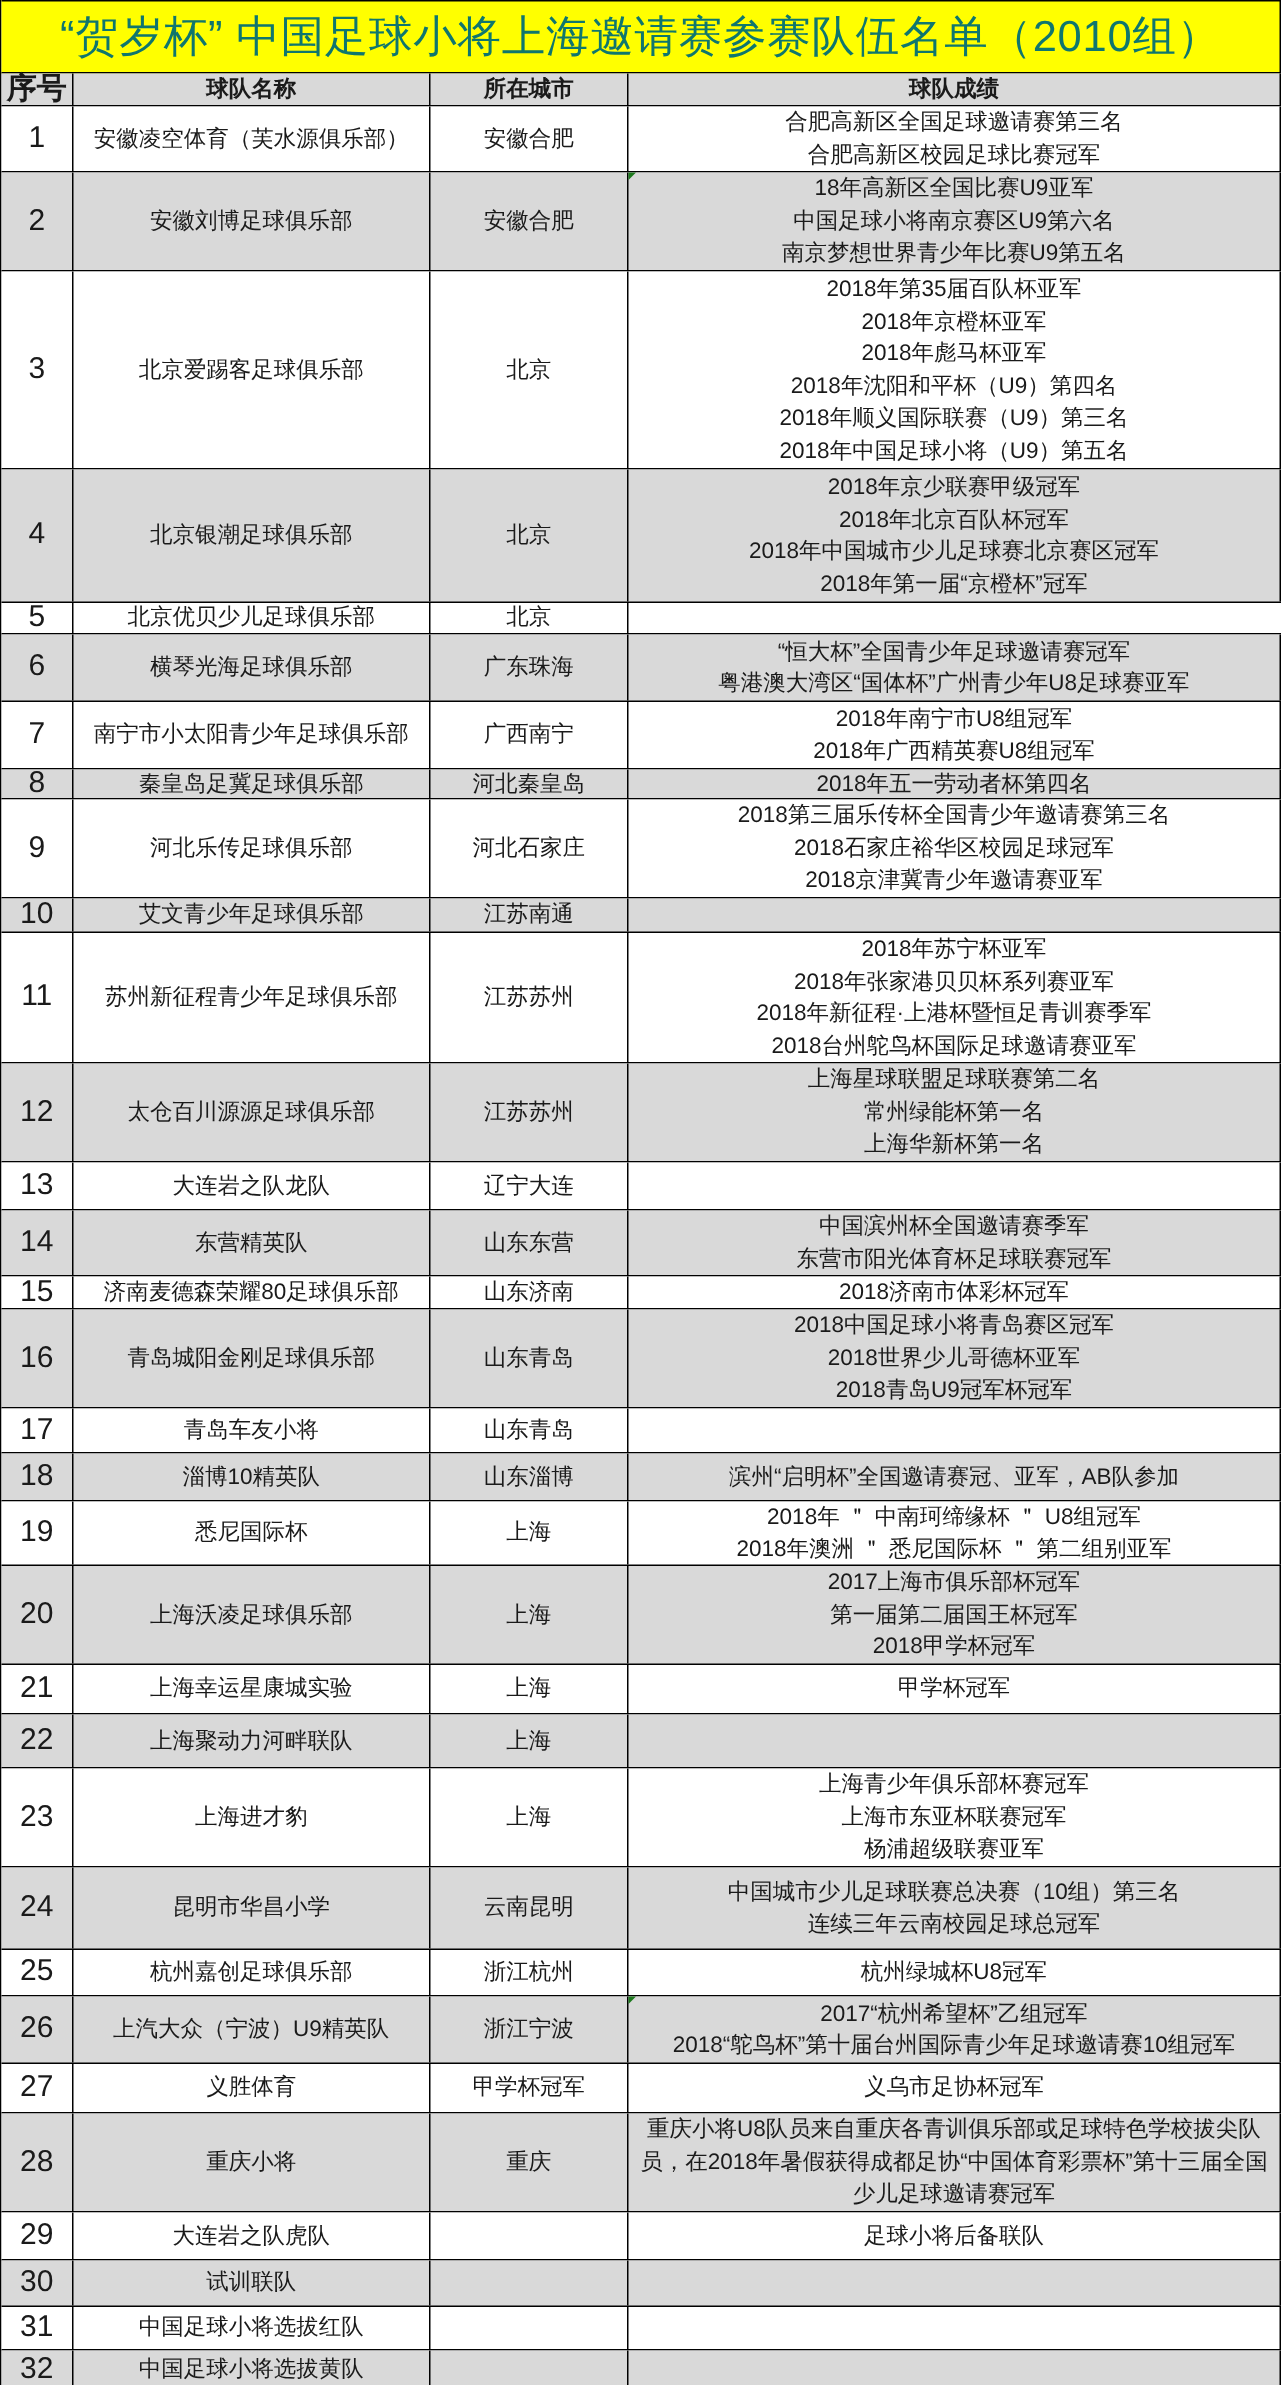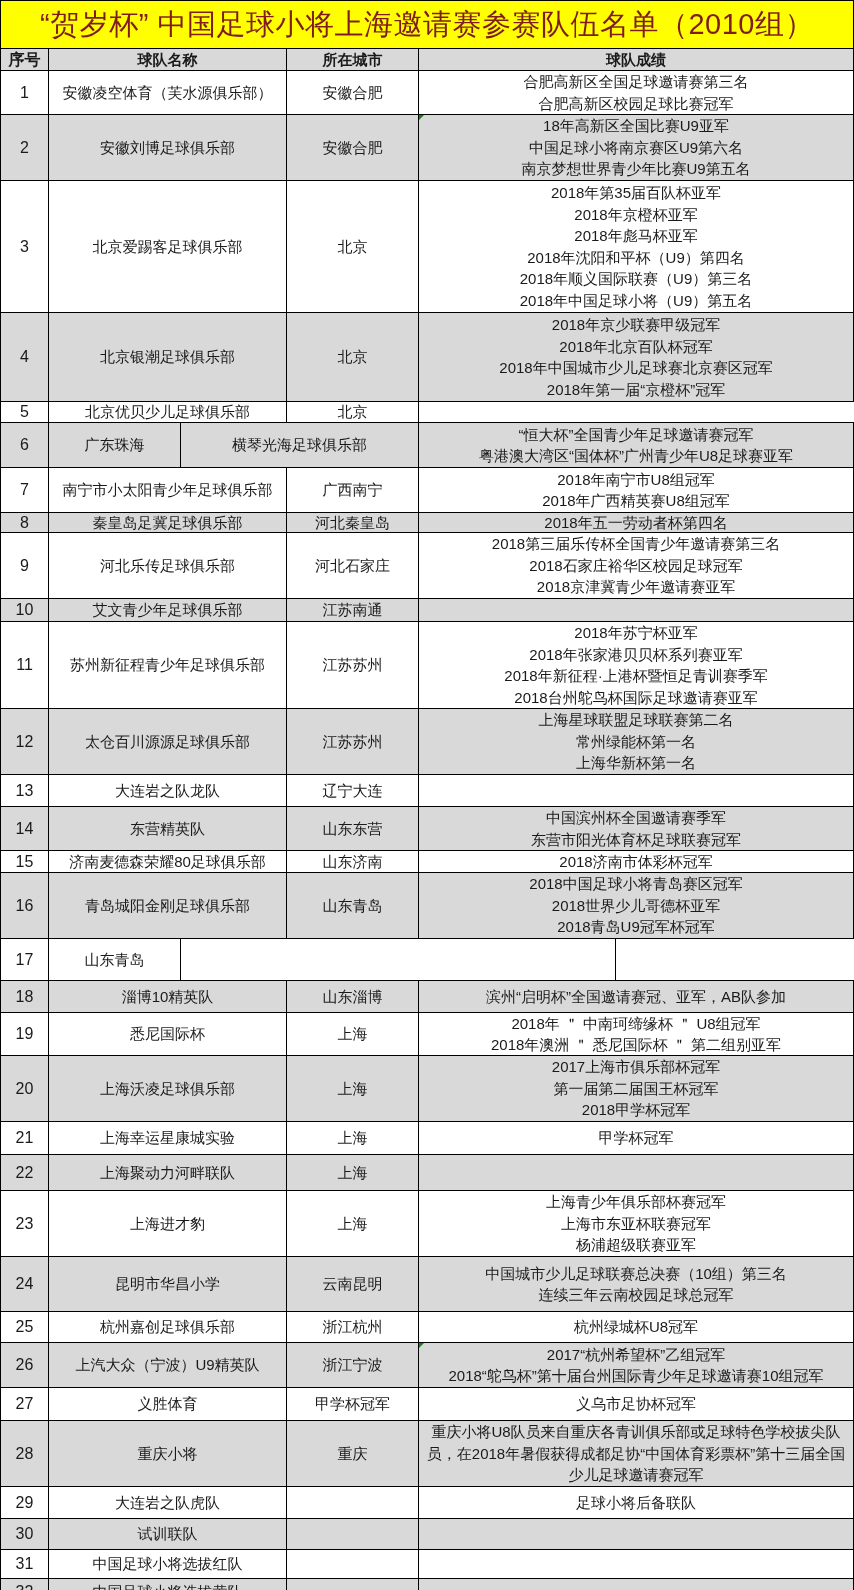--- a/index.html
+++ b/index.html
@@ -2,28 +2,28 @@
 <html><head>
 <meta charset="utf-8">
 <style>
   html, body { margin: 0; padding: 0; background: #ffffff; }
   body { width: 854px; height: 1590px; overflow: hidden;
          font-family: "Liberation Sans", "DejaVu Sans", sans-serif; color: #1a1a1a; }
   .sheet { width: 854px; border-left: 1px solid #000; box-sizing: border-box; }
   .title { height: 49px; box-sizing: border-box; background: #ffff00;
            border-top: 1px solid #000; border-bottom: 1px solid #000; border-right: 1px solid #000;
            display: flex; align-items: center; justify-content: center;
-           font-size: 29px; color: #7f1d1d; white-space: nowrap; letter-spacing: 0.5px; }
+           font-size: 29px; color: #0f766e; white-space: nowrap; letter-spacing: 0.5px; }
   .row { display: flex; box-sizing: border-box; border-bottom: 1px solid #000; background: #ffffff; }
   .rows .row:nth-child(even) { background: #d9d9d9; }
   .row.header { height: 22px; background: #d9d9d9; font-weight: bold; }
   .cell { box-sizing: border-box; border-right: 1px solid #000; display: flex; flex-direction: column;
           align-items: center; justify-content: center; text-align: center;
           font-size: 15px; line-height: 21.5px; overflow: visible; position: relative; white-space: nowrap; }
-  .c1 { width: 48px; font-size: 16px; }
+  .c1 { width: 48px; font-size: 20px; }
   .c2 { width: 238px; }
   .c3 { width: 132px; }
   .c4 { width: 435px; }
   .line { display: block; }
   .wrap { white-space: normal; padding: 12px 1px; }
   .indicator { position: absolute; top: 0; left: 0; width: 0; height: 0;
                border-top: 5px solid #1e7a1e; border-right: 5px solid transparent; }
 </style>
 </head>
 <body>
@@ -90,22 +90,22 @@
     </div>
 
     <div class="row" style="height:21px">
       <div class="cell c1">5</div>
       <div class="cell c2">北京优贝少儿足球俱乐部</div>
       <div class="cell c3">北京</div>
     </div>
 
     <div class="row" style="height:45px">
       <div class="cell c1">6</div>
+      <div class="cell c2">横琴光海足球俱乐部</div>
       <div class="cell c3">广东珠海</div>
-      <div class="cell c2">横琴光海足球俱乐部</div>
       <div class="cell c4">
         <span class="line">“恒大杯”全国青少年足球邀请赛冠军</span>
         <span class="line">粤港澳大湾区“国体杯”广州青少年U8足球赛亚军</span>
       </div>
     </div>
 
     <div class="row" style="height:45px">
       <div class="cell c1">7</div>
       <div class="cell c2">南宁市小太阳青少年足球俱乐部</div>
       <div class="cell c3">广西南宁</div>
@@ -195,22 +195,23 @@
       <div class="cell c1">16</div>
       <div class="cell c2">青岛城阳金刚足球俱乐部</div>
       <div class="cell c3">山东青岛</div>
       <div class="cell c4">
         <span class="line">2018中国足球小将青岛赛区冠军</span>
         <span class="line">2018世界少儿哥德杯亚军</span>
         <span class="line">2018青岛U9冠军杯冠军</span>
       </div>
     </div>
 
-    <div class="row" style="height:42px">
+    <div class="row" style="height:30px">
       <div class="cell c1">17</div>
+      <div class="cell c2">青岛车友小将</div>
       <div class="cell c3">山东青岛</div>
       <div class="cell c4"></div>
     </div>
 
     <div class="row" style="height:32px">
       <div class="cell c1">18</div>
       <div class="cell c2">淄博10精英队</div>
       <div class="cell c3">山东淄博</div>
       <div class="cell c4">
         <span class="line">滨州“启明杯”全国邀请赛冠、亚军，AB队参加</span>

